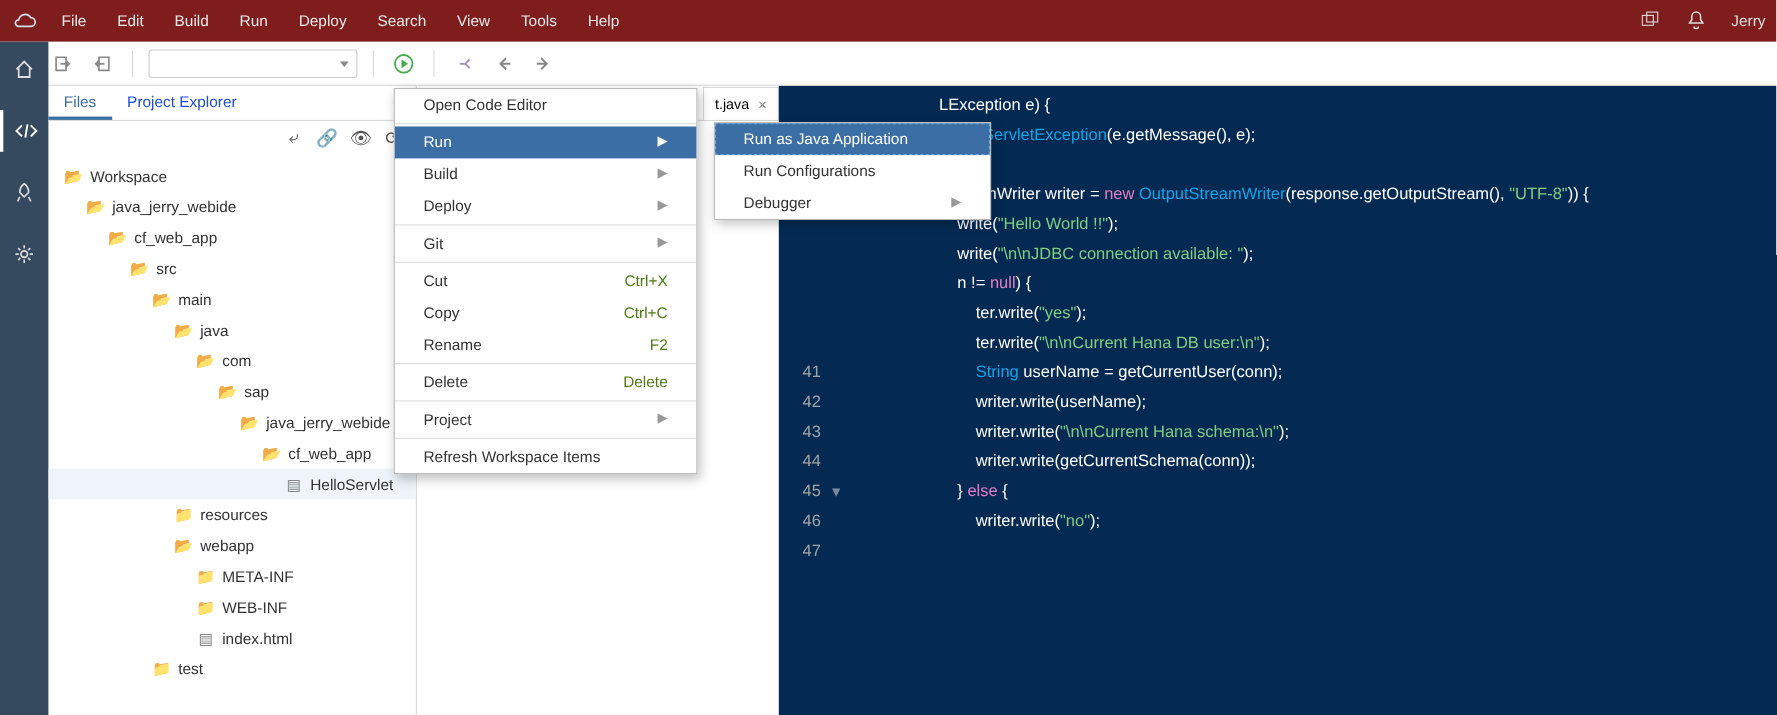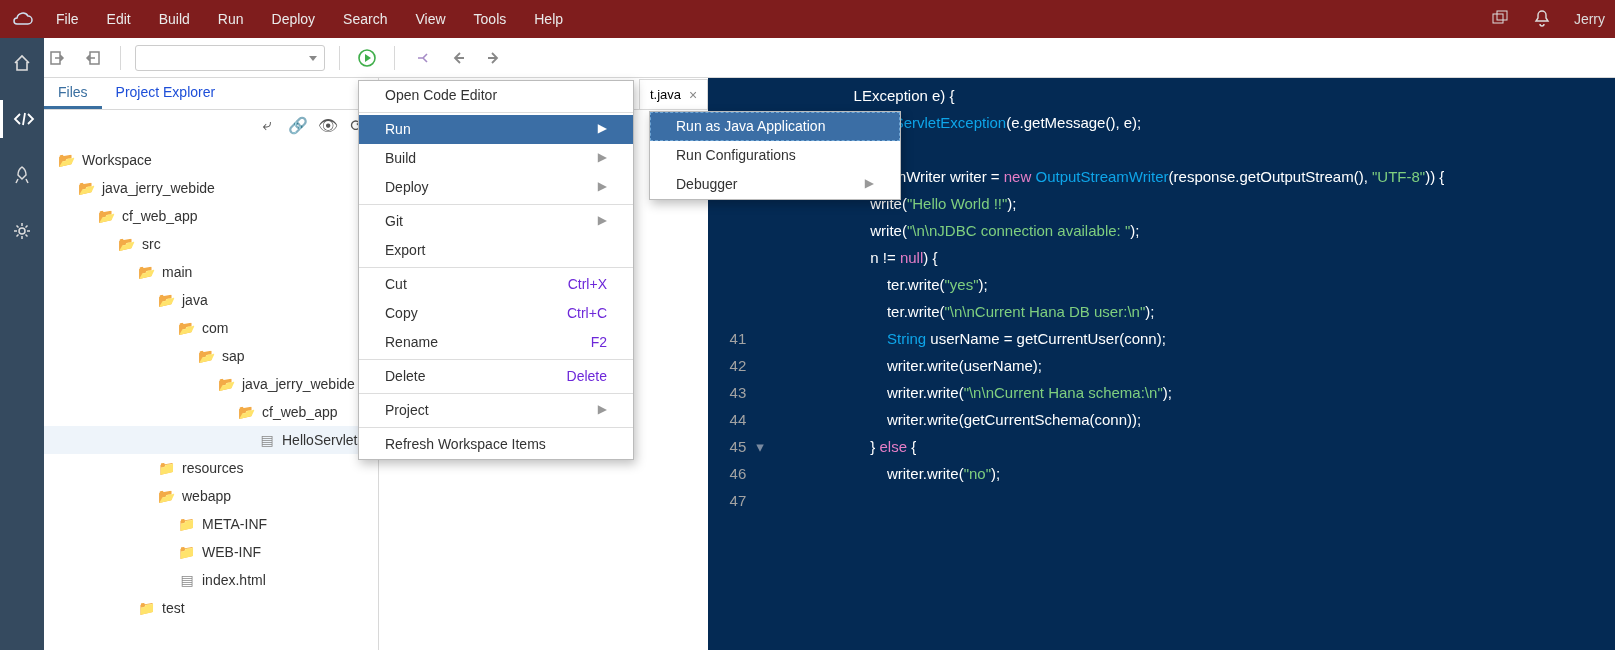--- a/index.html
+++ b/index.html
@@ -40,21 +40,21 @@
   .codetext { white-space:pre; }
   .tk-key { color:#e67ec6; }
   .tk-type { color:#0ea5e9; }
   .tk-str { color:#7fcf7f; }
   .context-menu { position:absolute; background:#fff; border:1px solid #bbb; box-shadow:2px 4px 10px rgba(0,0,0,.25); font-size:14px; color:#333; }
   .context-menu .row { display:flex; justify-content:space-between; align-items:flex-start; padding:6px 26px; height:29px; cursor:pointer; gap:30px; }
   .context-menu .row.active { background:#3b6ea5; color:#fff; }
   .context-menu .sep { height:1px; background:#ddd; margin:2px 0; }
   .context-menu .arrow { color:#999; font-size:12px; }
   .context-menu .row.active .arrow { color:#fff; }
-  .shortcut { color:#6d28d9; }
+  .shortcut { color:#4d7c0f; }
   .submenu-sel { position:relative; }
   .submenu-sel::after { content:""; position:absolute; inset:0; border:1px dashed #6fa6d6; pointer-events:none; }
 </style>
 </head>
 <body>
 
 <div class="top-menubar">
   <div class="cloud">
     <svg width="22" height="16" viewBox="0 0 22 16">
         <path fill="none" stroke="#cfe0f0" stroke-width="1.5" d="M6 13h11a4 4 0 0 0 0-8 6 6 0 0 0-11 2 3 3 0 0 0 0 6z"></path>
@@ -343,23 +343,20 @@
     </div>
   <div class="row">
       <span>Deploy</span>
       <span class="arrow">▶</span>
     </div>
   <div class="sep"></div>
   <div class="row">
       <span>Git</span>
       <span class="arrow">▶</span>
     </div>
-  <div class="row">
-      <span>Export</span>
-    </div>
   <div class="sep"></div>
   <div class="row">
       <span>Cut</span>
       <span class="shortcut">Ctrl+X</span>
     </div>
   <div class="row">
       <span>Copy</span>
       <span class="shortcut">Ctrl+C</span>
     </div>
   <div class="row">

